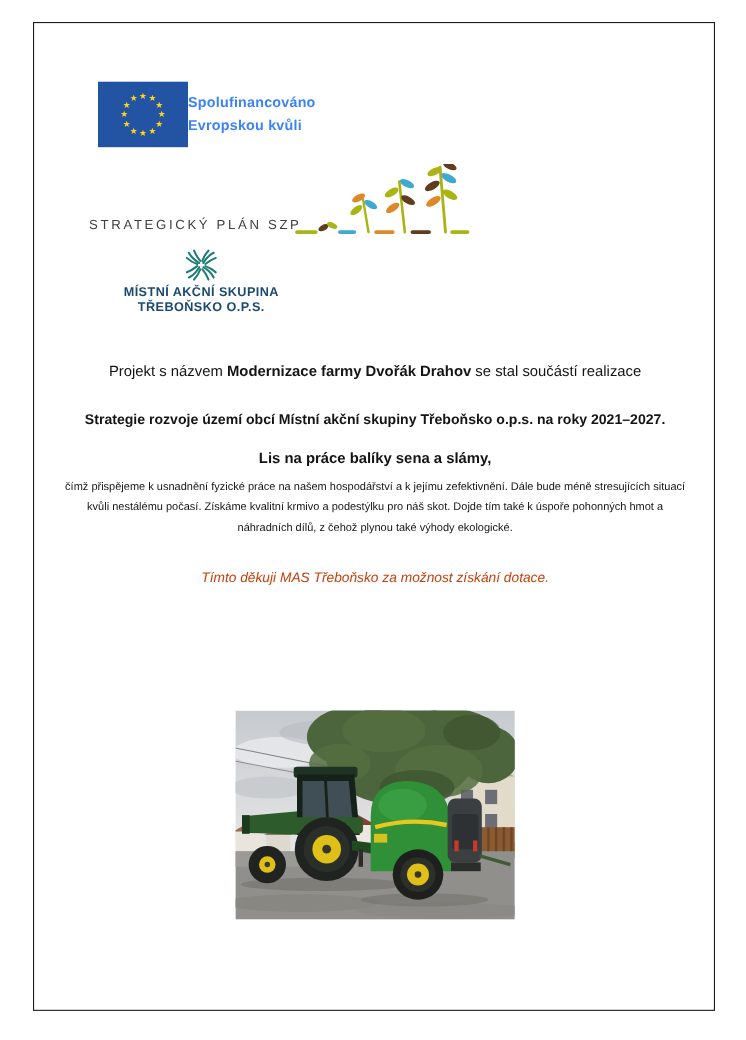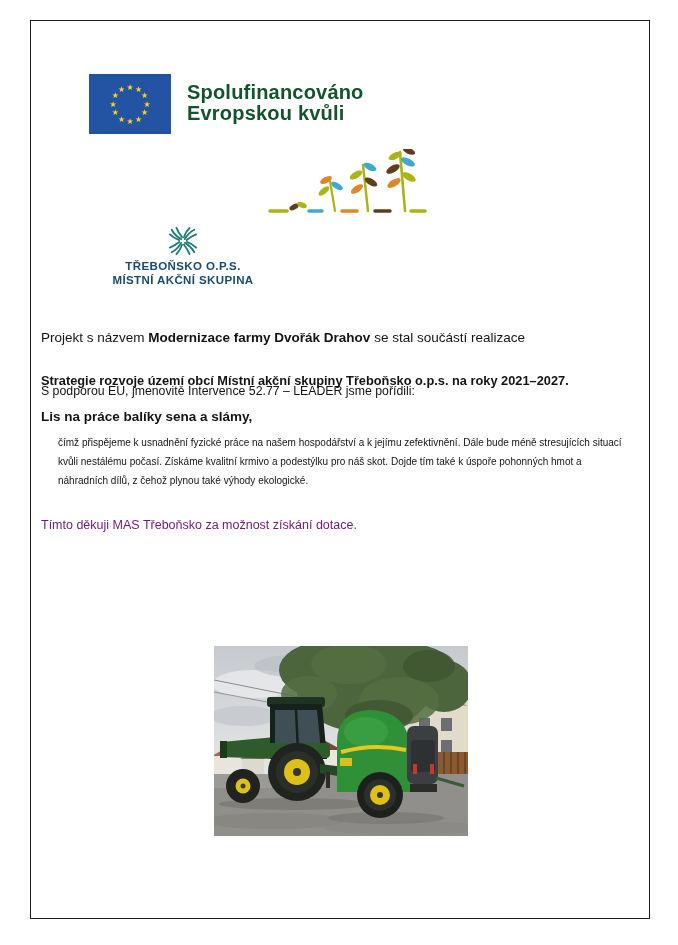--- a/index.html
+++ b/index.html
@@ -15,53 +15,53 @@
     left: 30px; top: 20px;
     width: 620px; height: 899px;
     border: 1px solid #1c1c1c;
     background: #ffffff;
   }
 
   
   .eu-block { position: absolute; left: 58px; top: 53px; display: flex; align-items: flex-start; }
   .eu-flag { display: block; }
   .eu-text {
-    margin-left: 16px; margin-top: 8px;
-    color: #14532d; font-weight: bold;
-    font-size: 20px; line-height: 21px;
+    margin-left: 0; margin-top: 8px;
+    color: #3b82f6; font-weight: bold;
+    font-size: 13px; line-height: 21px;
     letter-spacing: 0.2px;
   }
 
   
   .szp-row { position: absolute; left: 50px; top: 128px; width: 360px; height: 68px; }
   .szp-label {
     position: absolute; left: 0; top: 48px;
     font-size: 12px; color: #3f3f3f; letter-spacing: 2.4px;
   }
   .szp-art { position: absolute; left: 186px; top: 0; }
 
   
   .mas-block { position: absolute; left: 47px; top: 205px; width: 210px; text-align: center; }
   .mas-icon { display: block; margin: 0 auto 3px auto; }
   .mas-text {
     color: #1b4a70; font-weight: bold;
     font-size: 11.5px; line-height: 14px; letter-spacing: 0.4px;
   }
 
   
-  .doc-text { position: absolute; left: 10px; width: 600px; text-align: left; color: #141414; white-space: nowrap; }
+  .doc-text { position: absolute; left: 10px; width: 600px; text-align: center; color: #141414; white-space: nowrap; }
   .t-intro    { top: 309px; font-size: 13.5px; }
   .t-strategy { top: 337px; font-size: 12.8px; font-weight: bold; margin-top: 15px; }
   .t-support  { top: 363px; font-size: 12.3px; }
   .t-purchase { top: 388px; font-size: 13.5px; font-weight: bold; }
   .t-benefits {
     top: 412px; left: 27px; width: 566px;
     font-size: 10px; line-height: 19px; white-space: normal;
   }
-  .t-thanks   { top: 497px; font-size: 12.5px; color: #701a75; }
+  .t-thanks   { top: 497px; font-size: 12.5px; font-style: italic; color: #c2410c; }
   .t-info     { top: 551px; font-size: 13px; }
   .t-web      { top: 578px; font-size: 13px; }
   b { font-weight: bold; }
 
   
   .photo-wrap { position: absolute; left: 183px; top: 625px; width: 254px; height: 190px; }
   .photo-wrap svg { display: block; }
 </style>
 </head>
 <body>
@@ -86,20 +86,21 @@
           <text x="32.5" y="18.1">★</text>
       </g>
     </svg>
     <div class="eu-text">
       <div>Spolufinancováno</div>
       <div>Evropskou kvůli</div>
     </div>
   </div>
 
   <div class="szp-row">
+    <span class="szp-label">STRATEGICKÝ PLÁN SZP</span>
     <svg class="szp-art" width="160" height="68" viewBox="0 0 160 68">
       <g stroke-linecap="round">
         <line x1="3" y1="62" x2="20" y2="62" stroke="#aab414" stroke-width="3.5"></line>
         <line x1="42" y1="62" x2="55" y2="62" stroke="#3fa9d0" stroke-width="3.5"></line>
         <line x1="75" y1="62" x2="90" y2="62" stroke="#de8928" stroke-width="3.5"></line>
         <line x1="108" y1="62" x2="123" y2="62" stroke="#5f3d1e" stroke-width="3.5"></line>
         <line x1="144" y1="62" x2="158" y2="62" stroke="#aab414" stroke-width="3.5"></line>
 
         <line x1="68" y1="62" x2="63" y2="32" stroke="#aab414" stroke-width="2.2"></line>
         <line x1="101" y1="62" x2="96" y2="16" stroke="#aab414" stroke-width="2.4"></line>
@@ -146,30 +147,29 @@
           <path d="M20,15 Q25,11 30,9"></path>
         </g>
         <g transform="rotate(270 16 16)">
           <path d="M18,14 Q22,7 28,4"></path>
           <path d="M17,12 Q19,6 23,2"></path>
           <path d="M20,15 Q25,11 30,9"></path>
         </g>
       </g>
     </svg>
     <div class="mas-text">
+      <div>MÍSTNÍ AKČNÍ SKUPINA</div>
       <div>TŘEBOŇSKO O.P.S.</div>
-      <div>MÍSTNÍ AKČNÍ SKUPINA</div>
     </div>
   </div>
 
   <p class="doc-text t-intro"><span>Projekt s názvem </span><b>Modernizace farmy Dvořák Drahov</b><span> se stal součástí realizace</span></p>
 
   <p class="doc-text t-strategy">Strategie rozvoje území obcí Místní akční skupiny Třeboňsko o.p.s. na roky 2021–2027.</p>
 
-  <p class="doc-text t-support">S podporou EU, jmenovitě Intervence 52.77 – LEADER jsme pořídili:</p>
 
   <p class="doc-text t-purchase">Lis na práce balíky sena a slámy,</p>
 
   <p class="doc-text t-benefits">čímž přispějeme k usnadnění fyzické práce na našem hospodářství a k jejímu zefektivnění. Dále bude méně stresujících situací kvůli nestálému počasí. Získáme kvalitní krmivo a podestýlku pro náš skot. Dojde tím také k úspoře pohonných hmot a náhradních dílů, z čehož plynou také výhody ekologické.</p>
 
   <p class="doc-text t-thanks">Tímto děkuji MAS Třeboňsko za možnost získání dotace.</p>
 
 
 
   <div class="photo-wrap">

